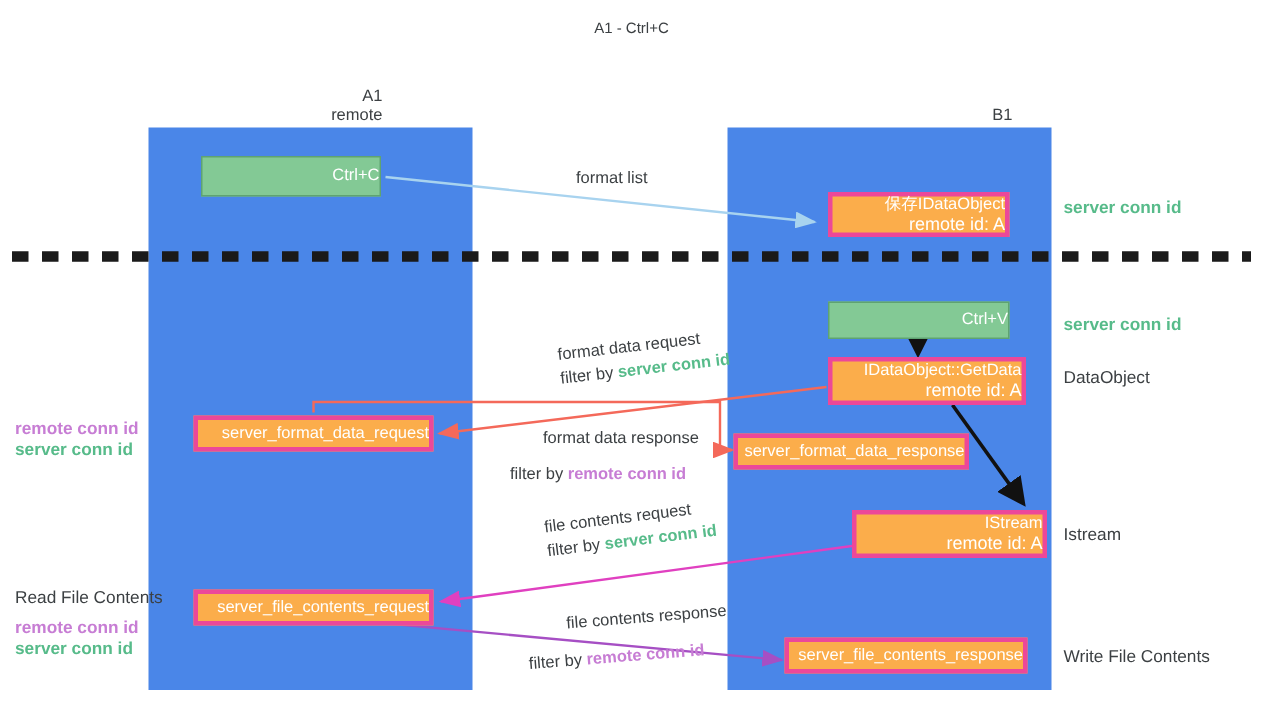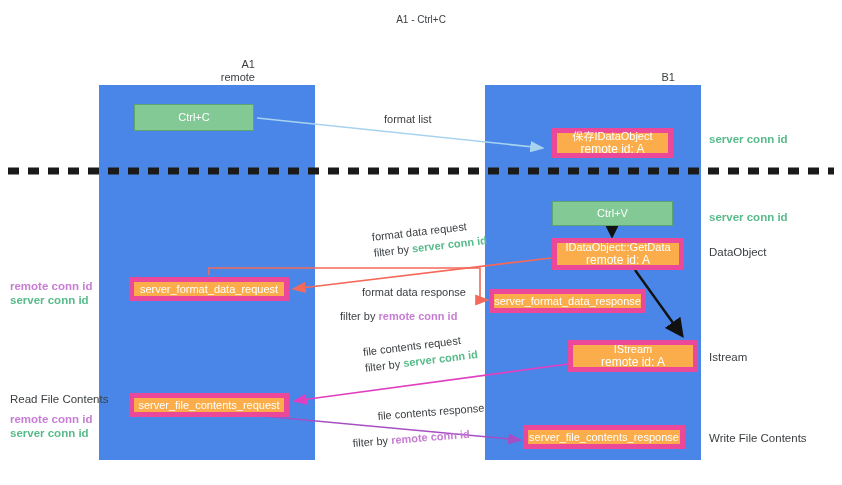--- a/index.html
+++ b/index.html
@@ -21,25 +21,25 @@
 
   
   .doc-title{
     position:absolute;text-align:center;width:842px;top:10px;left:0;
     font-size:10px;color:#3c4043;line-height:20px;
   }
 
   
   .node{
     position:absolute;box-sizing:border-box;
-    display:flex;flex-direction:column;align-items:center;justify-content:center;
+    display:flex;flex-direction:column;align-items:flex-end;justify-content:center;
     color:#ffffff;font-size:11px;line-height:13px;text-align:center;
   }
   .node.green{background:#83c995;border:1px solid #5fa371;}
-  .node.orange{background:#fbad4b;border:5px solid #ec4899;}
+  .node.orange{background:#fbad4b;border:3px solid #ec4899;}
   .node .l2{font-size:12px;}
 
   
   .side-label{position:absolute;font-size:11.5px;color:#3c4043;line-height:15px;white-space:nowrap;}
   .green-txt{color:#57bb8a;font-weight:bold;}
   .purple-txt{color:#c77dd4;font-weight:bold;}
 
   
   .edge-label{
     position:absolute;font-size:11px;color:#3c4043;line-height:16px;white-space:nowrap;

